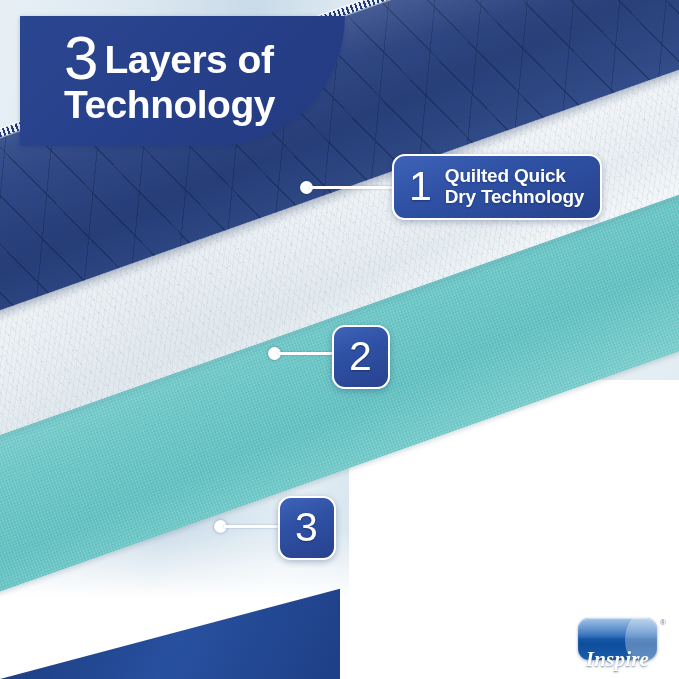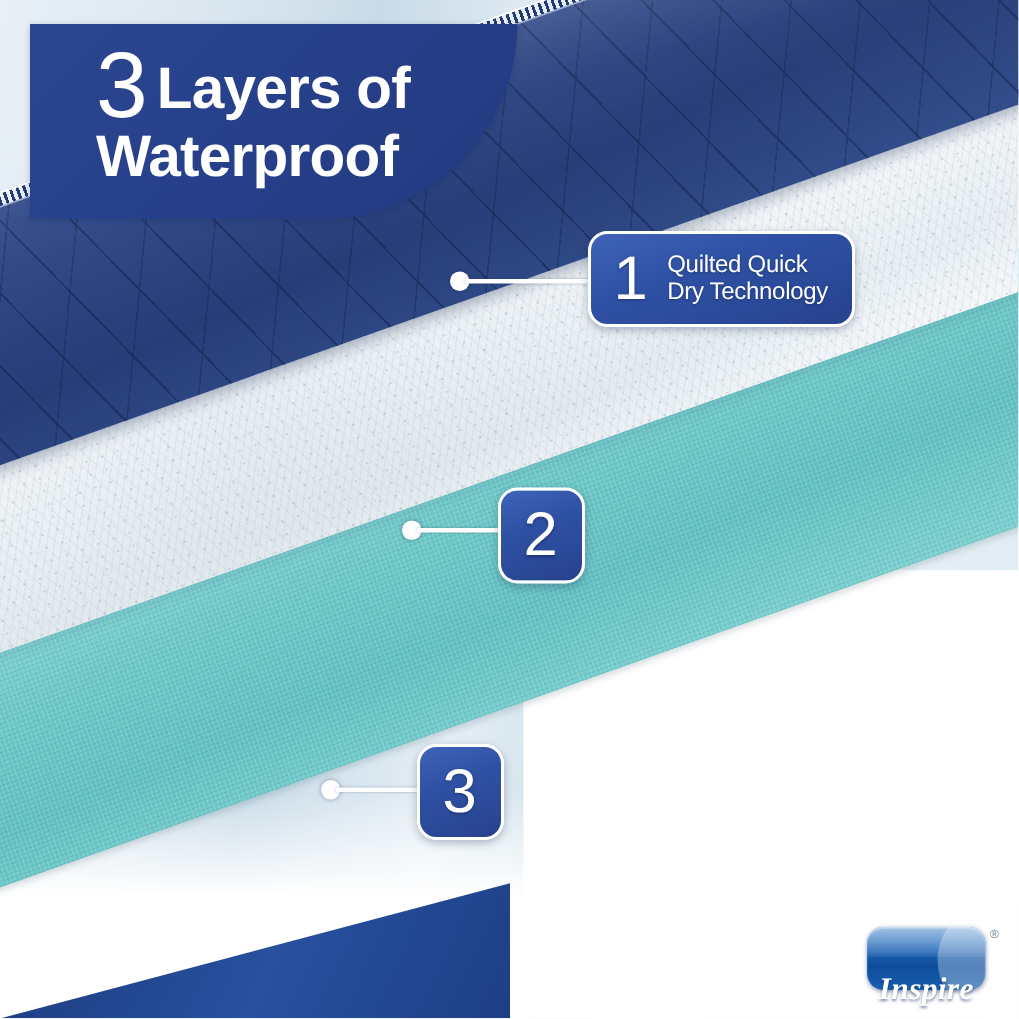--- a/index.html
+++ b/index.html
@@ -216,22 +216,22 @@
     color: #ffffff;
     z-index: 6;
   }
   .callout-num {
     font-size: 41px;
     font-weight: 400;
     line-height: 1;
     text-shadow: 0 1px 2px rgba(10,25,60,0.45);
   }
   .callout-label {
-    font-size: 16px;
-    font-weight: 400;
+    font-size: 19px;
+    font-weight: 700;
     line-height: 1.12;
     letter-spacing: -0.2px;
     white-space: pre-line;
     text-shadow: 0 1px 2px rgba(10,25,60,0.35);
   }
 
   .callout-1 { left: 392px; top: 154px; }
   .callout-2 { left: 332px; top: 325px; }
   .callout-3 { left: 278px; top: 496px; }
 
@@ -344,21 +344,21 @@
     <div class="layer layer-navy">
       <div class="quilt"></div>
       <div class="quilt-sheen"></div>
     </div>
     <div class="stitch stitch-top"></div>
   </div>
 
   <div class="title-panel">
     <div class="title-text">
       <span class="title-line"><span class="title-big-number">3</span><span>Layers of</span></span>
-      <span class="title-line">Waterproof</span>
+      <span class="title-line">Technology</span>
     </div>
   </div>
 
   <div class="dot dot-1"></div>
   <div class="connector conn-1"></div>
   <div class="dot dot-2"></div>
   <div class="connector conn-2"></div>
   <div class="dot dot-3"></div>
   <div class="connector conn-3"></div>
 

